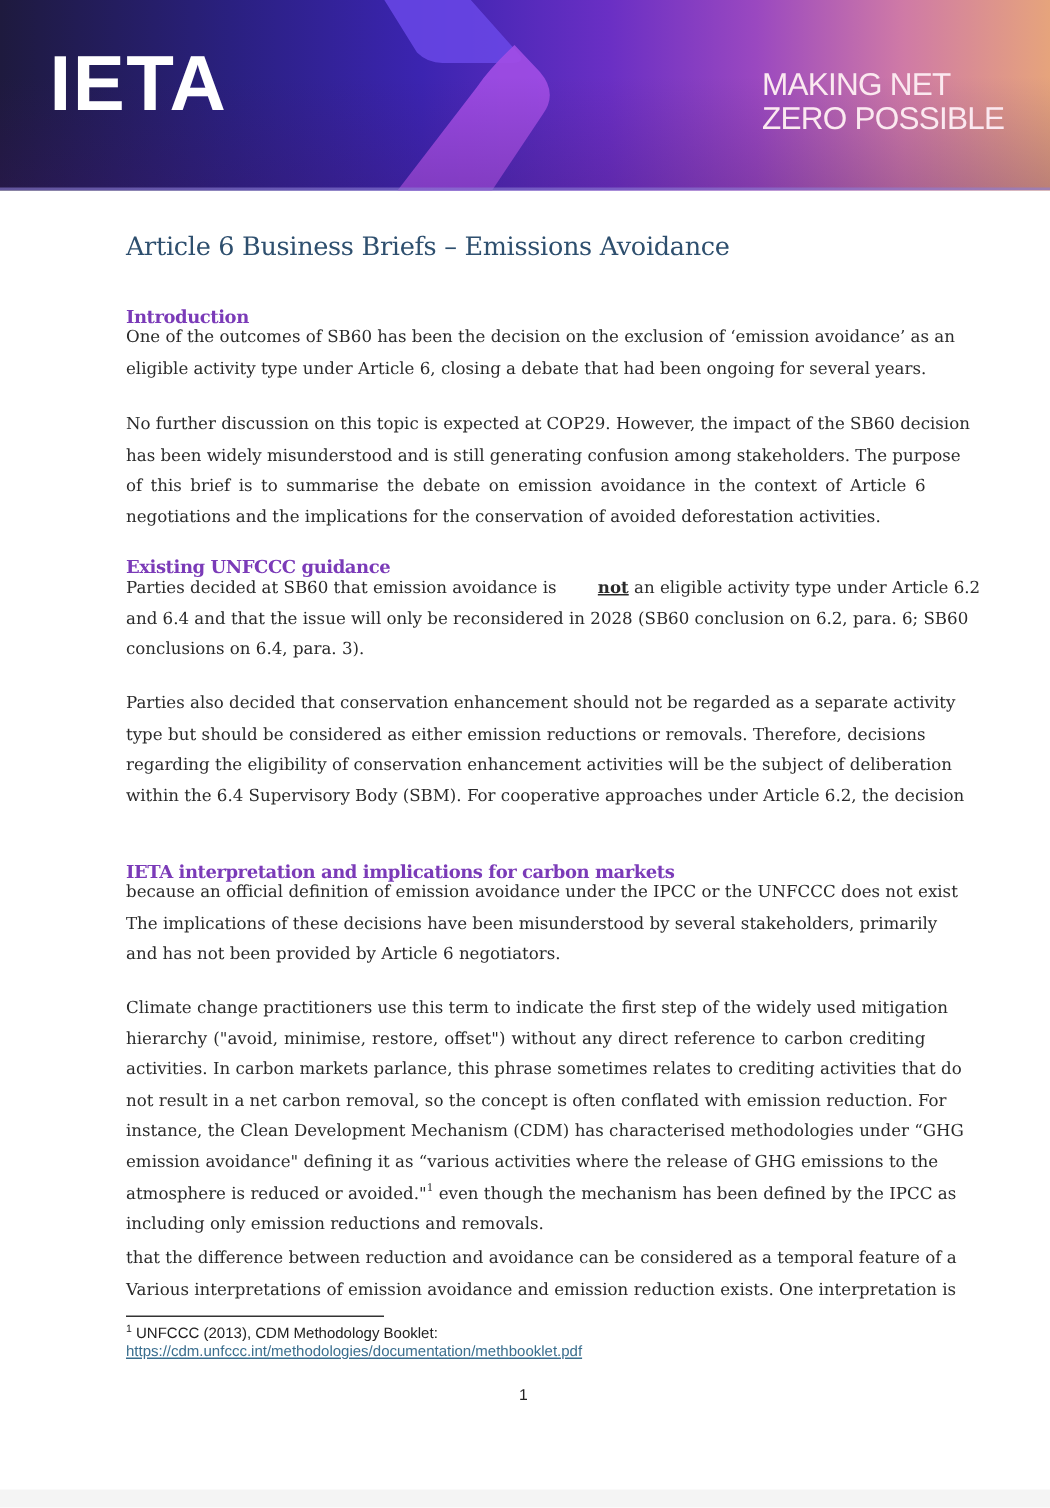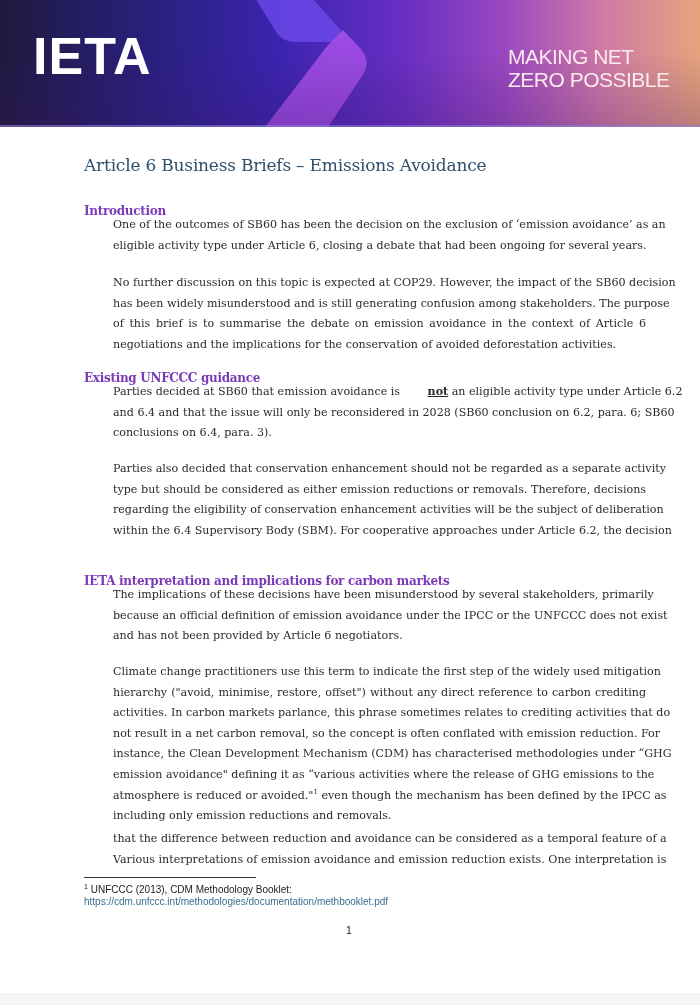--- a/index.html
+++ b/index.html
@@ -38,33 +38,33 @@
     position: absolute; left: 84px; top: 155px;
     font-size: 17px; color: #2e4f6e; letter-spacing: -0.2px;
   }
   .h {
     position: absolute; left: 84px;
     font-size: 12px; color: #7b3bb8; font-weight: 700; letter-spacing: -0.3px;
   }
   .p {
     position: absolute; left: 84px; width: 533px;
     font-size: 11.1px; line-height: 20.6px; color: #2a2a2a;
-    text-align: justify; text-align-last: left; margin-left: 29px;
+    text-align: justify; text-align-last: left;
   }
   .p .ln { display: block; text-align: justify; text-align-last: justify; white-space: nowrap; }
   .p .ln.last { text-align-last: left; }
   .u { text-decoration: underline; font-weight: 700; padding-left: 24px; }
   sup { font-size: 7px; line-height: 0; }
 
   .fn-rule { position: absolute; left: 84px; top: 877px; width: 172px; height: 1px; background: #333; }
   .fn {
     position: absolute; left: 84px; top: 884px;
     font-family: "Liberation Sans", sans-serif; font-size: 10px; line-height: 12px; color: #222;
   }
-  .fn a { color: #3a6e8e; }
+  .fn a { color: #3a6e8e; text-decoration: underline; }
   .pageno {
     position: absolute; left: 346px; top: 924px;
     font-family: "Liberation Sans", sans-serif; font-size: 10.5px; color: #222;
   }
 </style>
 </head>
 <body>
 
 <div class="page">
 
@@ -104,22 +104,22 @@
   </div>
   <div class="p" style="top:459px">
     <span class="ln">Parties also decided that conservation enhancement should not be regarded as a separate activity</span>
     <span class="ln">type but should be considered as either emission reductions or removals. Therefore, decisions</span>
     <span class="ln">regarding the eligibility of conservation enhancement activities will be the subject of deliberation</span>
     <span class="ln">within the 6.4 Supervisory Body (SBM). For cooperative approaches under Article 6.2, the decision</span>
   </div>
 
   <div class="h" style="top:574px">IETA interpretation and implications for carbon markets</div>
   <div class="p" style="top:585px">
+    <span class="ln">because an official definition of emission avoidance under the IPCC or the UNFCCC does not exist</span>
     <span class="ln">The implications of these decisions have been misunderstood by several stakeholders, primarily</span>
-    <span class="ln">because an official definition of emission avoidance under the IPCC or the UNFCCC does not exist</span>
     <span class="ln last">and has not been provided by Article 6 negotiators.</span>
   </div>
   <div class="p" style="top:662px">
     <span class="ln">Climate change practitioners use this term to indicate the first step of the widely used mitigation</span>
     <span class="ln">hierarchy ("avoid, minimise, restore, offset") without any direct reference to carbon crediting</span>
     <span class="ln">activities. In carbon markets parlance, this phrase sometimes relates to crediting activities that do</span>
     <span class="ln">not result in a net carbon removal, so the concept is often conflated with emission reduction. For</span>
     <span class="ln">instance, the Clean Development Mechanism (CDM) has characterised methodologies under “GHG</span>
     <span class="ln">emission avoidance" defining it as “various activities where the release of GHG emissions to the</span>
     <span class="ln"><span>atmosphere is reduced or avoided."</span><sup>1</sup><span> even though the mechanism has been defined by the IPCC as</span></span>

